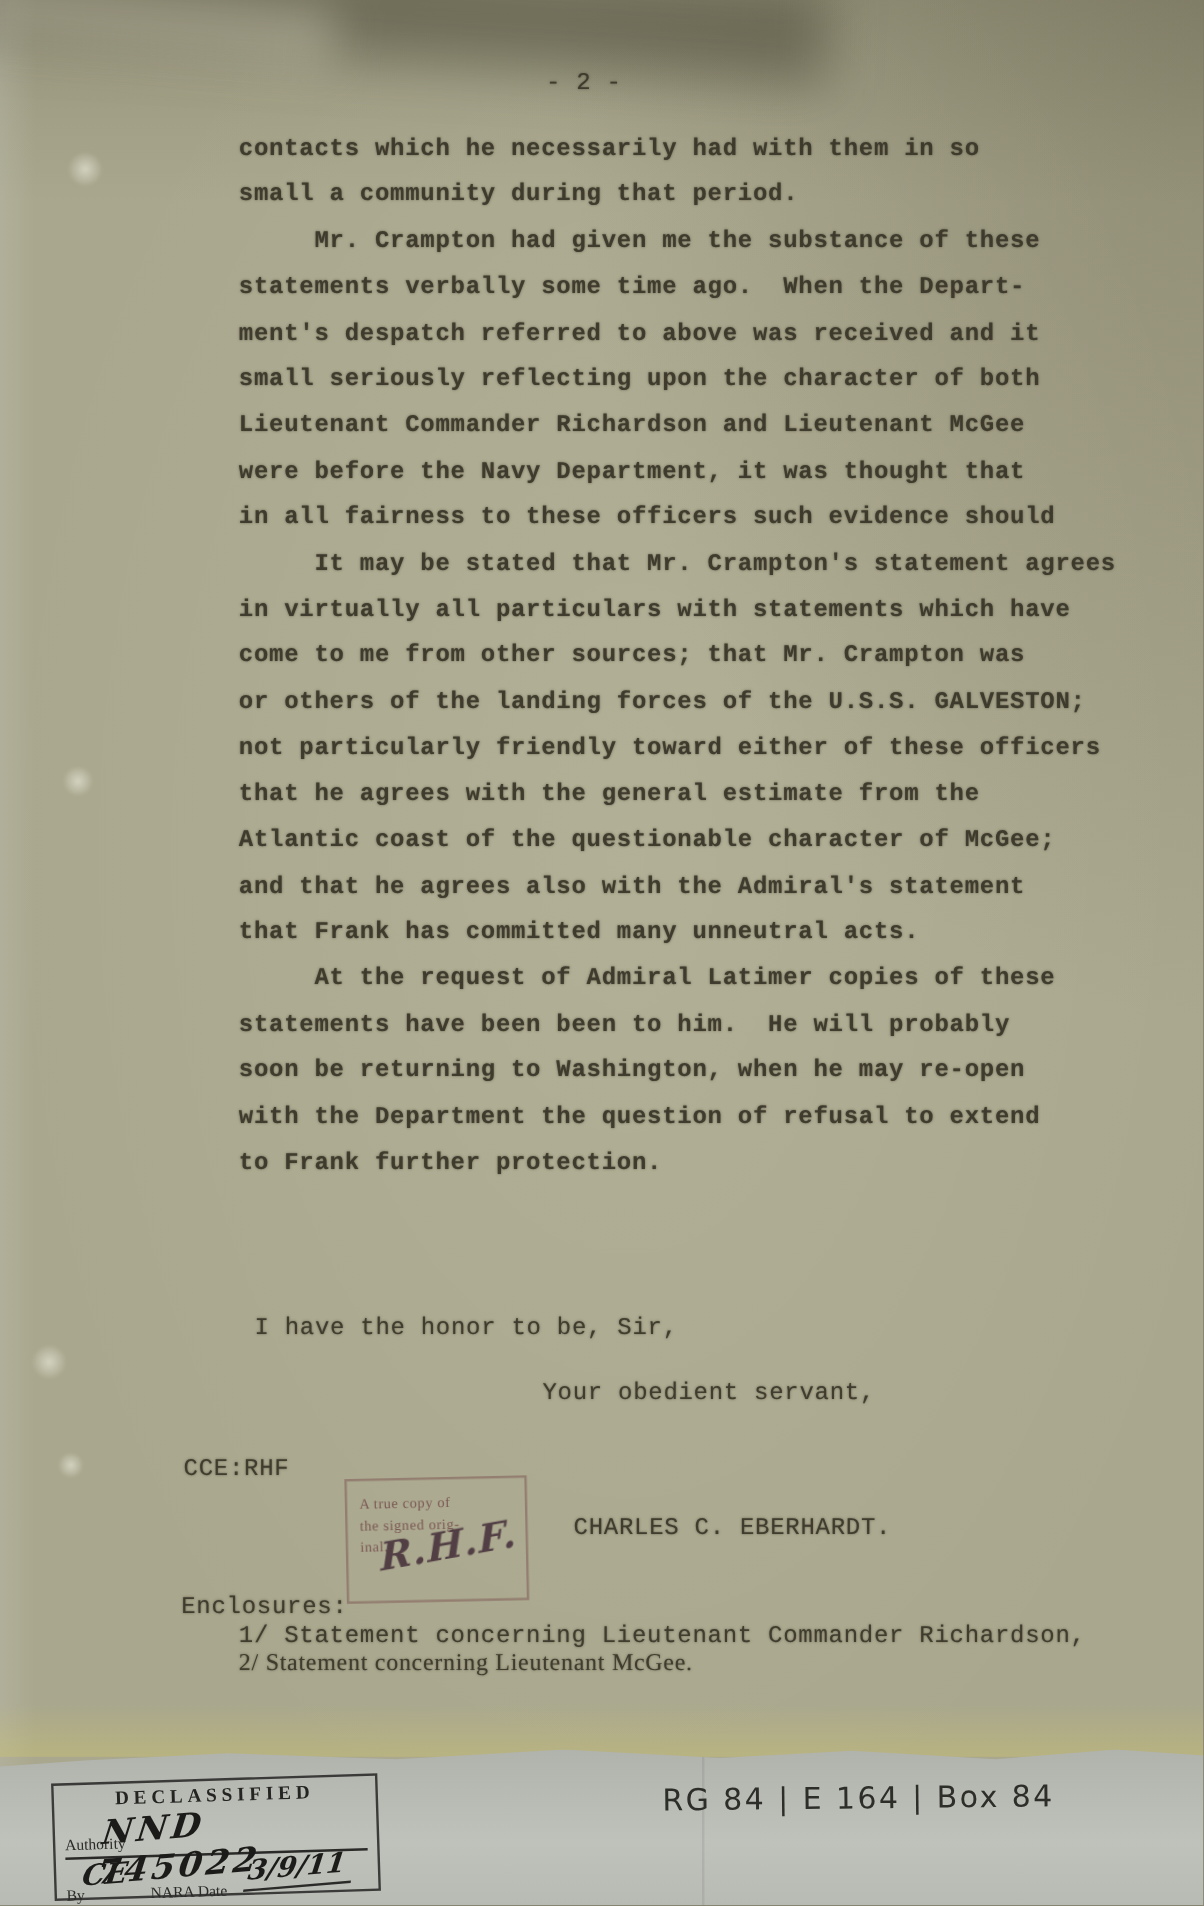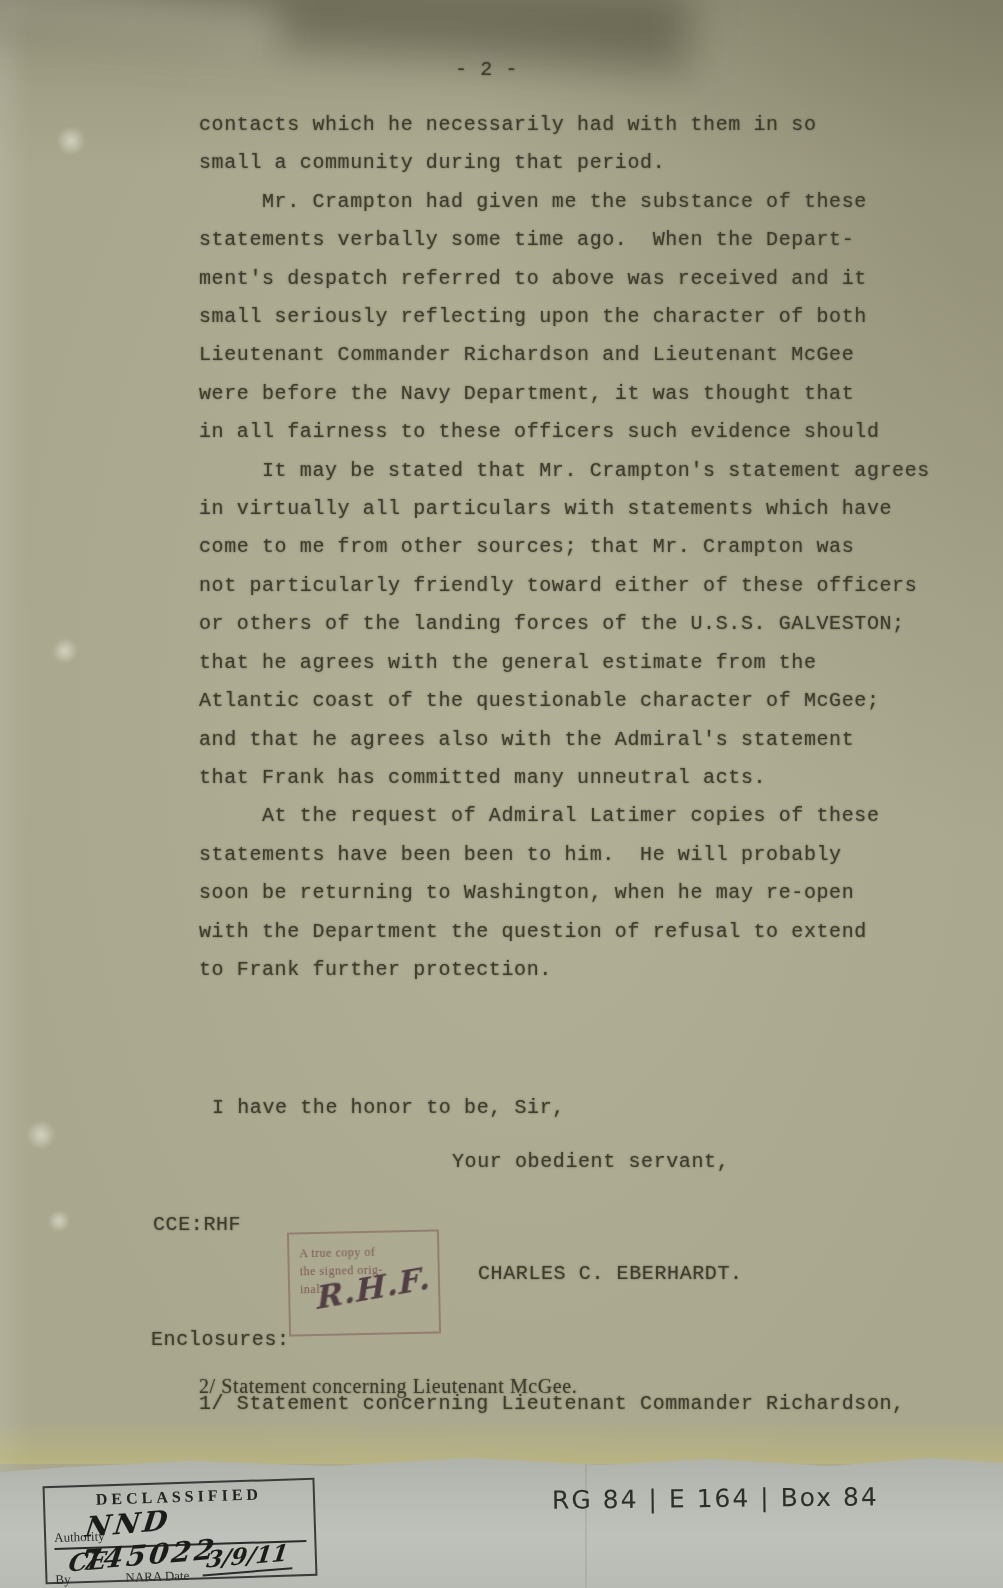--- a/index.html
+++ b/index.html
@@ -31,27 +31,27 @@
 
   .typew{
     font-family:"Liberation Mono","DejaVu Sans Mono",monospace;
     font-size:20px;letter-spacing:0.6px;
     color:rgba(56,52,40,0.88);
     text-shadow:0 0 2px rgba(72,66,48,0.75);
     filter:blur(0.35px);
     white-space:pre;
   }
   .pageno{position:absolute;top:58px;left:455px;}
-  .body-block{position:absolute;top:106px;left:199px;line-height:38.4px;}
+  .body-block{position:absolute;top:106px;left:199px;line-height:38.4px;font-weight:bold;}
   .closing1{position:absolute;top:1096px;left:212px;text-align:right;}
   .closing2{position:absolute;top:1150px;left:452px;}
   .typist{position:absolute;top:1213px;left:153px;}
   .signame{position:absolute;top:1262px;left:478px;}
   .encl-head{position:absolute;top:1328px;left:151px;}
-  .encl1{position:absolute;top:1352px;left:199px;margin-top:40px;}
+  .encl1{position:absolute;top:1352px;left:199px;}
   .encl2{position:absolute;top:1375px;left:199px;font-family:Liberation Serif, serif;}
 
   .copystamp{
     position:absolute;left:288px;top:1231px;width:152px;height:104px;
     border:2px solid rgba(118,74,74,0.45);
     transform:rotate(-1.2deg);
     font-family:"Liberation Serif","DejaVu Serif",serif;
     font-size:12px;line-height:18px;
     color:rgba(112,70,70,0.82);
     padding:10px 8px 0 10px;box-sizing:border-box;
@@ -137,22 +137,22 @@
     <div class="typew">     Mr. Crampton had given me the substance of these</div>
     <div class="typew">statements verbally some time ago.  When the Depart-</div>
     <div class="typew">ment's despatch referred to above was received and it</div>
     <div class="typew">small seriously reflecting upon the character of both</div>
     <div class="typew">Lieutenant Commander Richardson and Lieutenant McGee</div>
     <div class="typew">were before the Navy Department, it was thought that</div>
     <div class="typew">in all fairness to these officers such evidence should</div>
     <div class="typew">     It may be stated that Mr. Crampton's statement agrees</div>
     <div class="typew">in virtually all particulars with statements which have</div>
     <div class="typew">come to me from other sources; that Mr. Crampton was</div>
+    <div class="typew">or others of the landing forces of the U.S.S. GALVESTON;</div>
     <div class="typew">not particularly friendly toward either of these officers</div>
-    <div class="typew">or others of the landing forces of the U.S.S. GALVESTON;</div>
     <div class="typew">that he agrees with the general estimate from the</div>
     <div class="typew">Atlantic coast of the questionable character of McGee;</div>
     <div class="typew">and that he agrees also with the Admiral's statement</div>
     <div class="typew">that Frank has committed many unneutral acts.</div>
     <div class="typew">     At the request of Admiral Latimer copies of these</div>
     <div class="typew">statements have been been to him.  He will probably</div>
     <div class="typew">soon be returning to Washington, when he may re-open</div>
     <div class="typew">with the Department the question of refusal to extend</div>
     <div class="typew">to Frank further protection.</div>
   </div>

